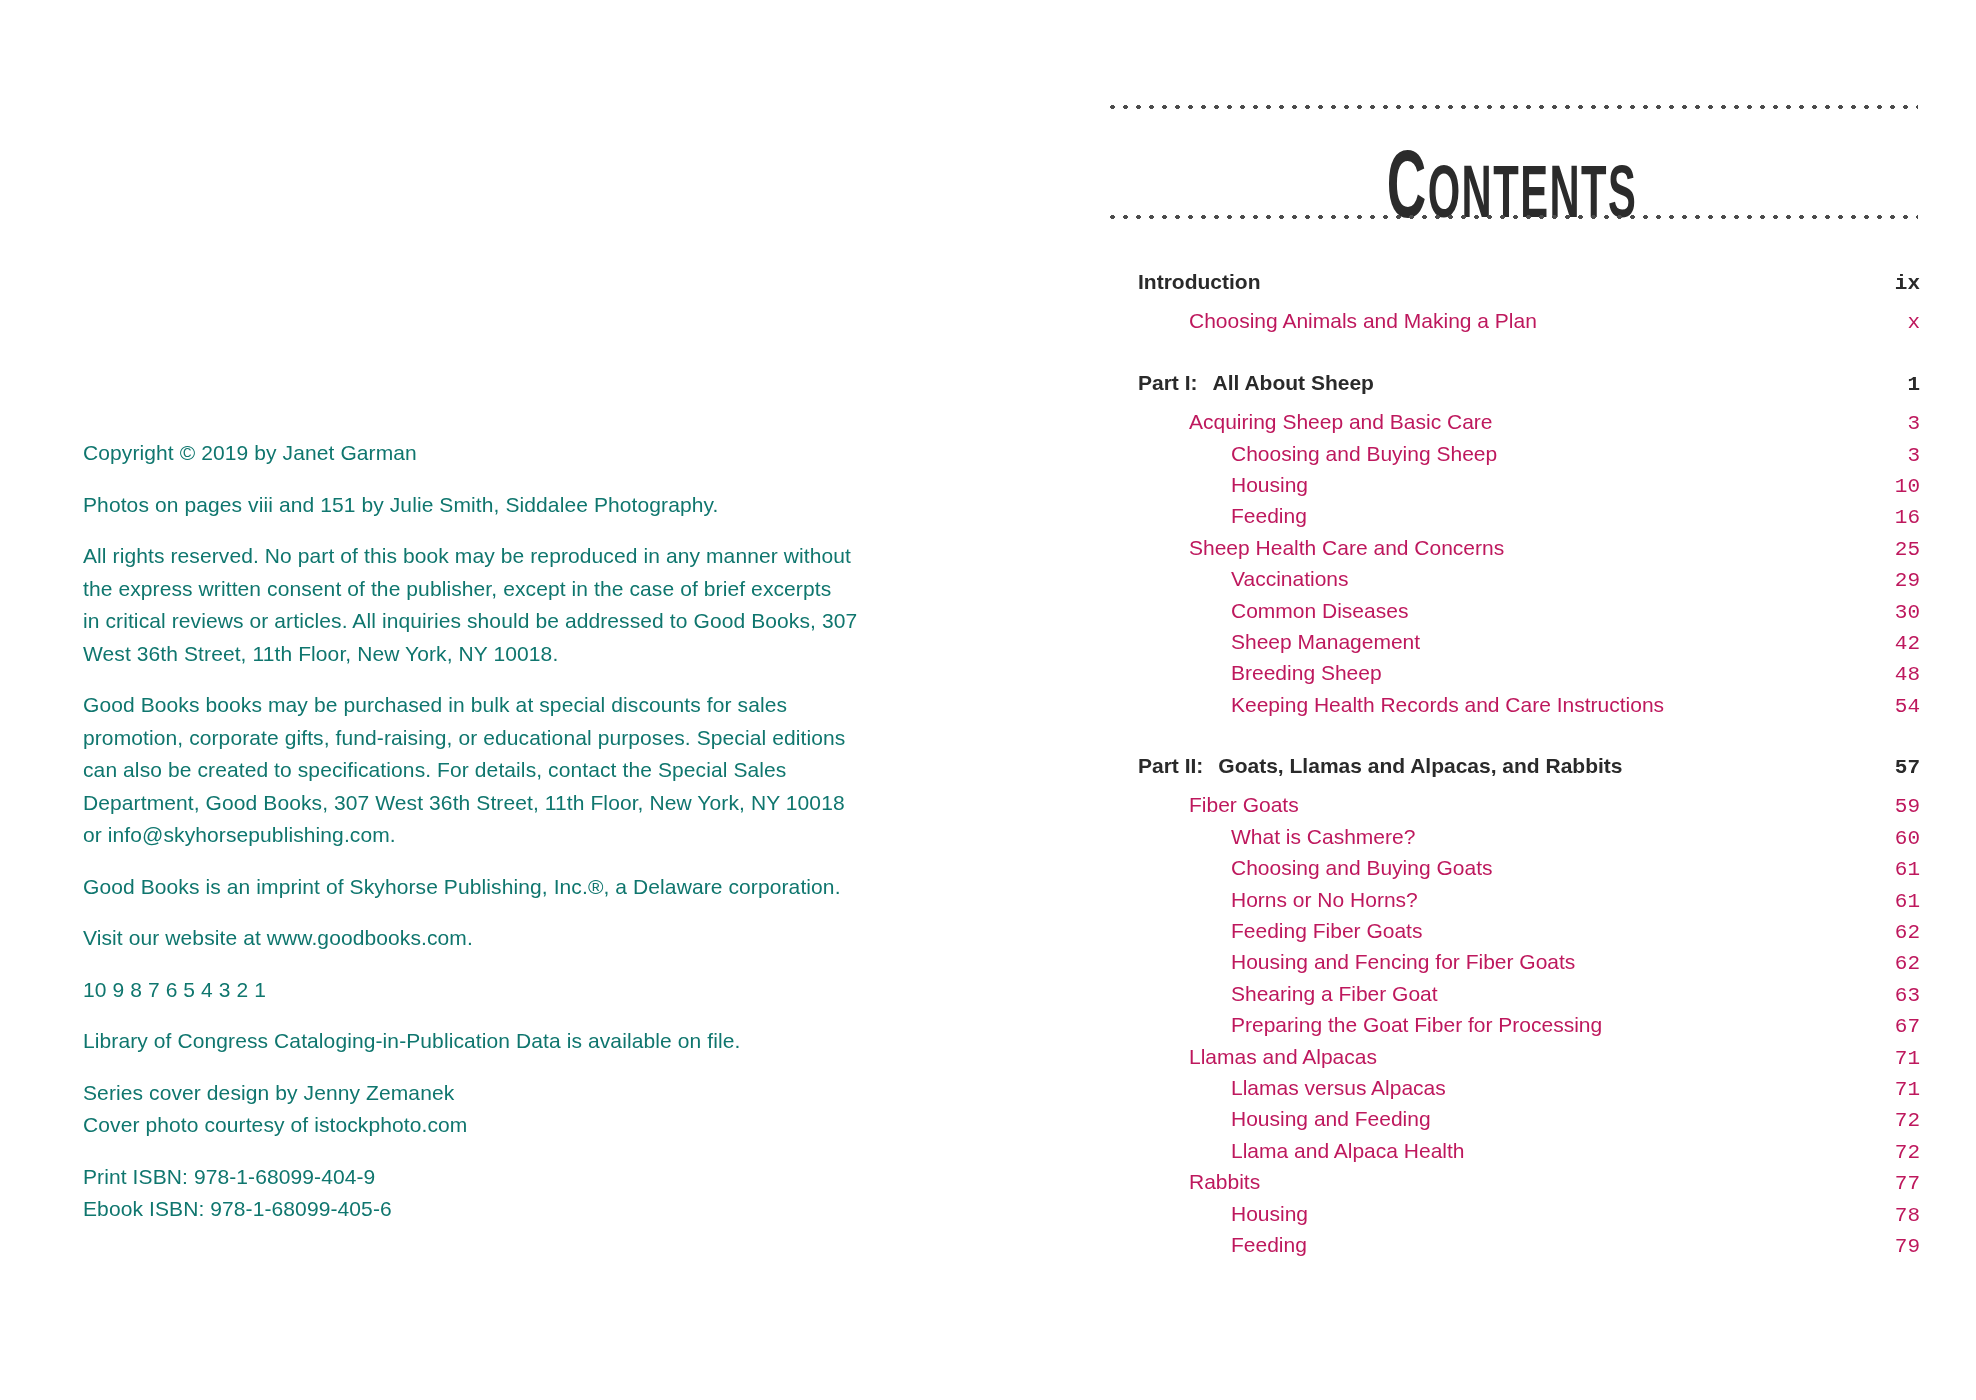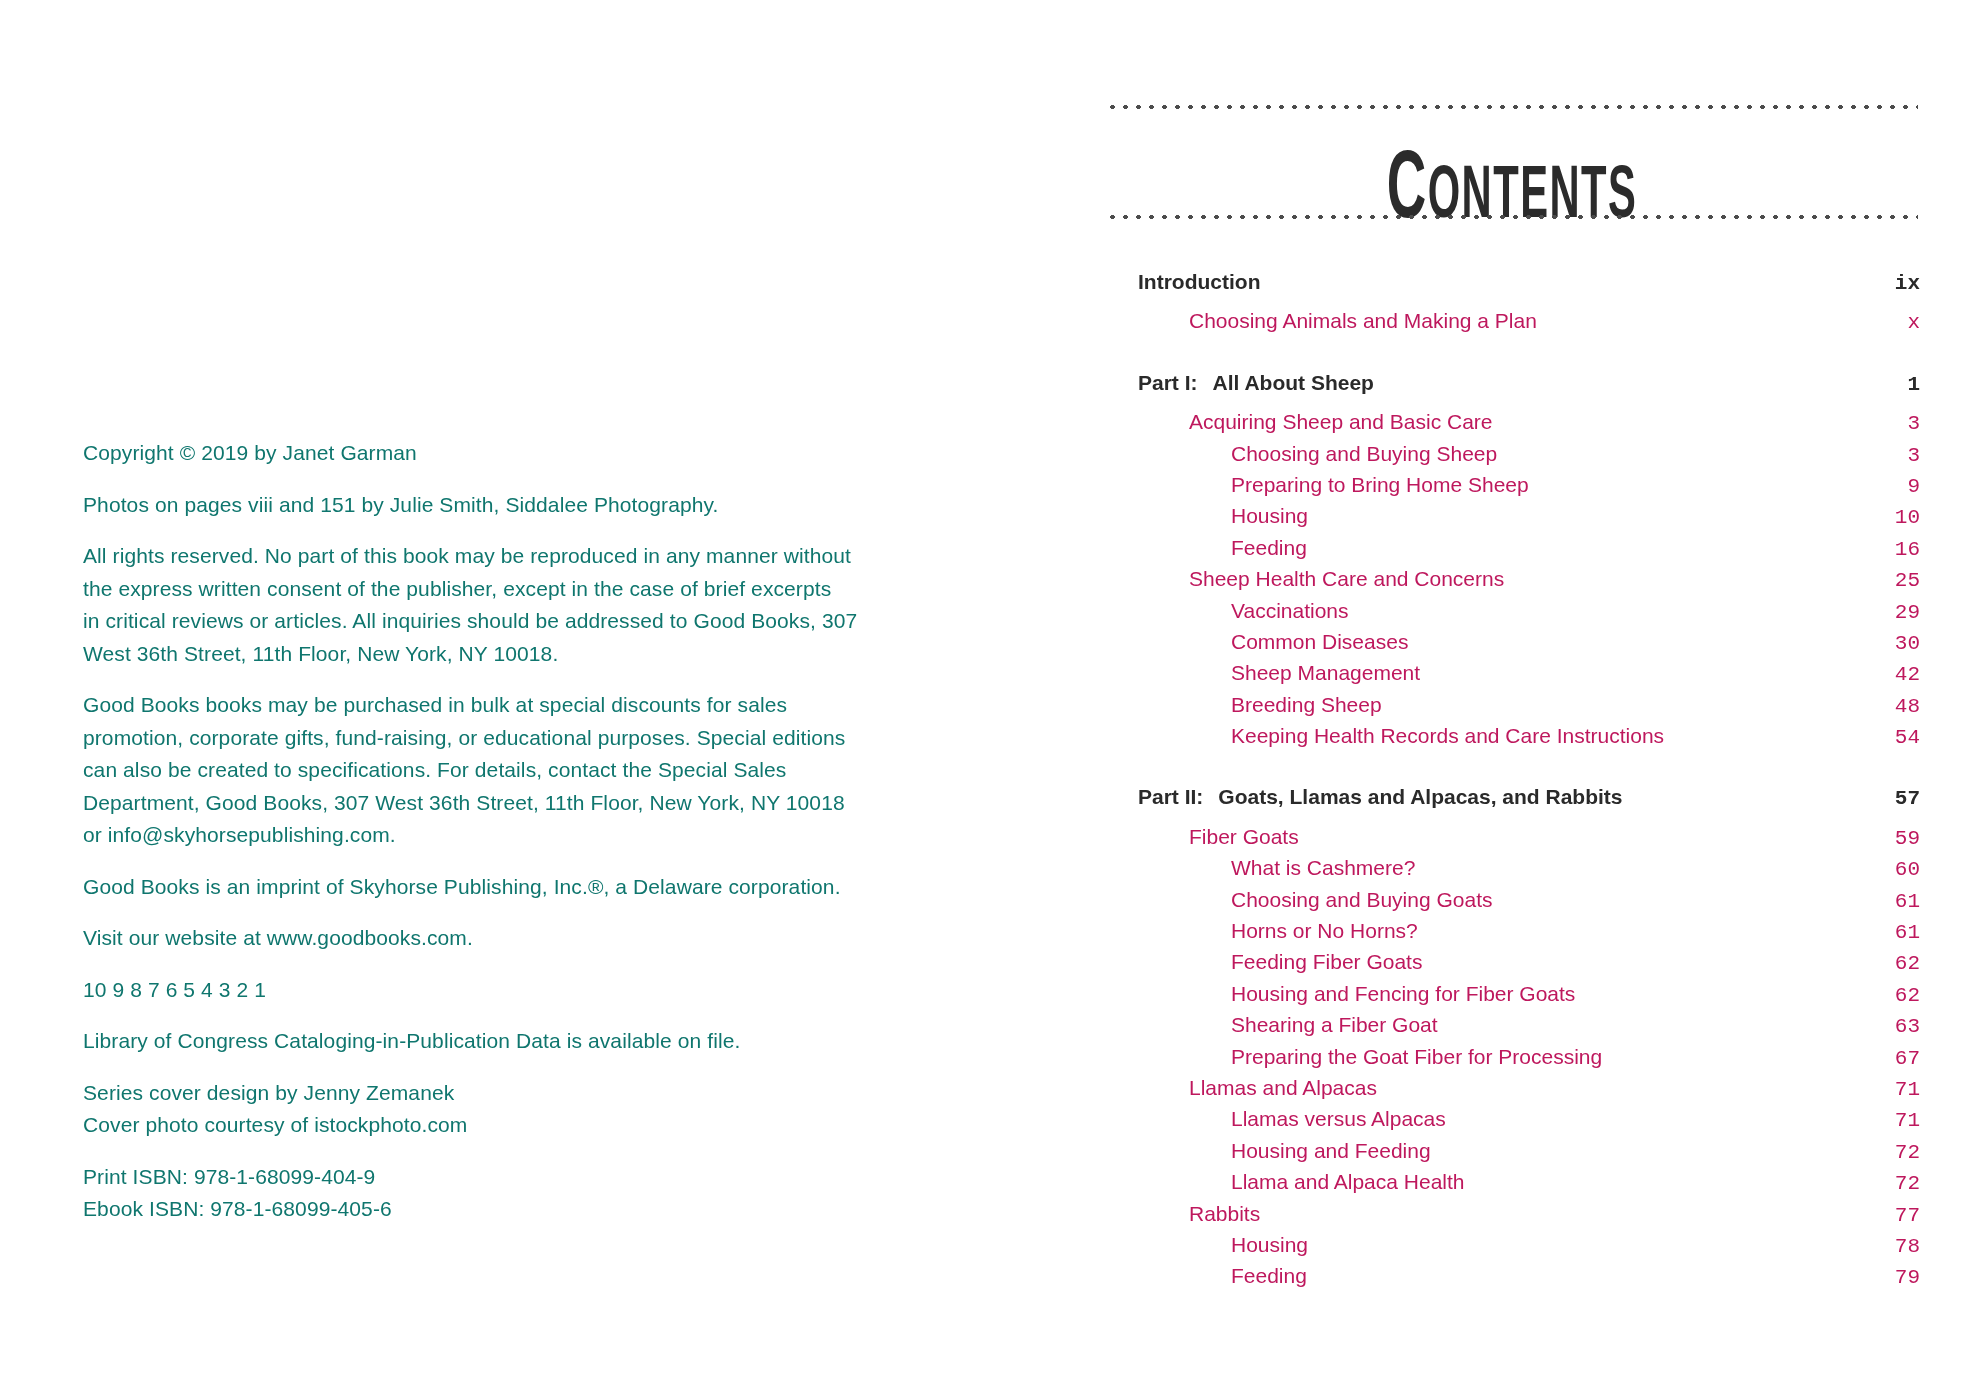--- a/index.html
+++ b/index.html
@@ -143,24 +143,20 @@
       </div>
       <div class="toc-row indent-1">
         <span class="toc-label">Acquiring Sheep and Basic Care</span>
         <span class="toc-page">3</span>
       </div>
       <div class="toc-row indent-2">
         <span class="toc-label">Choosing and Buying Sheep</span>
         <span class="toc-page">3</span>
       </div>
       <div class="toc-row indent-2">
-        <span class="toc-label">Preparing to Bring Home Sheep</span>
-        <span class="toc-page">9</span>
-      </div>
-      <div class="toc-row indent-2">
         <span class="toc-label">Housing</span>
         <span class="toc-page">10</span>
       </div>
       <div class="toc-row indent-2">
         <span class="toc-label">Feeding</span>
         <span class="toc-page">16</span>
       </div>
       <div class="toc-row indent-1">
         <span class="toc-label">Sheep Health Care and Concerns</span>
         <span class="toc-page">25</span>

